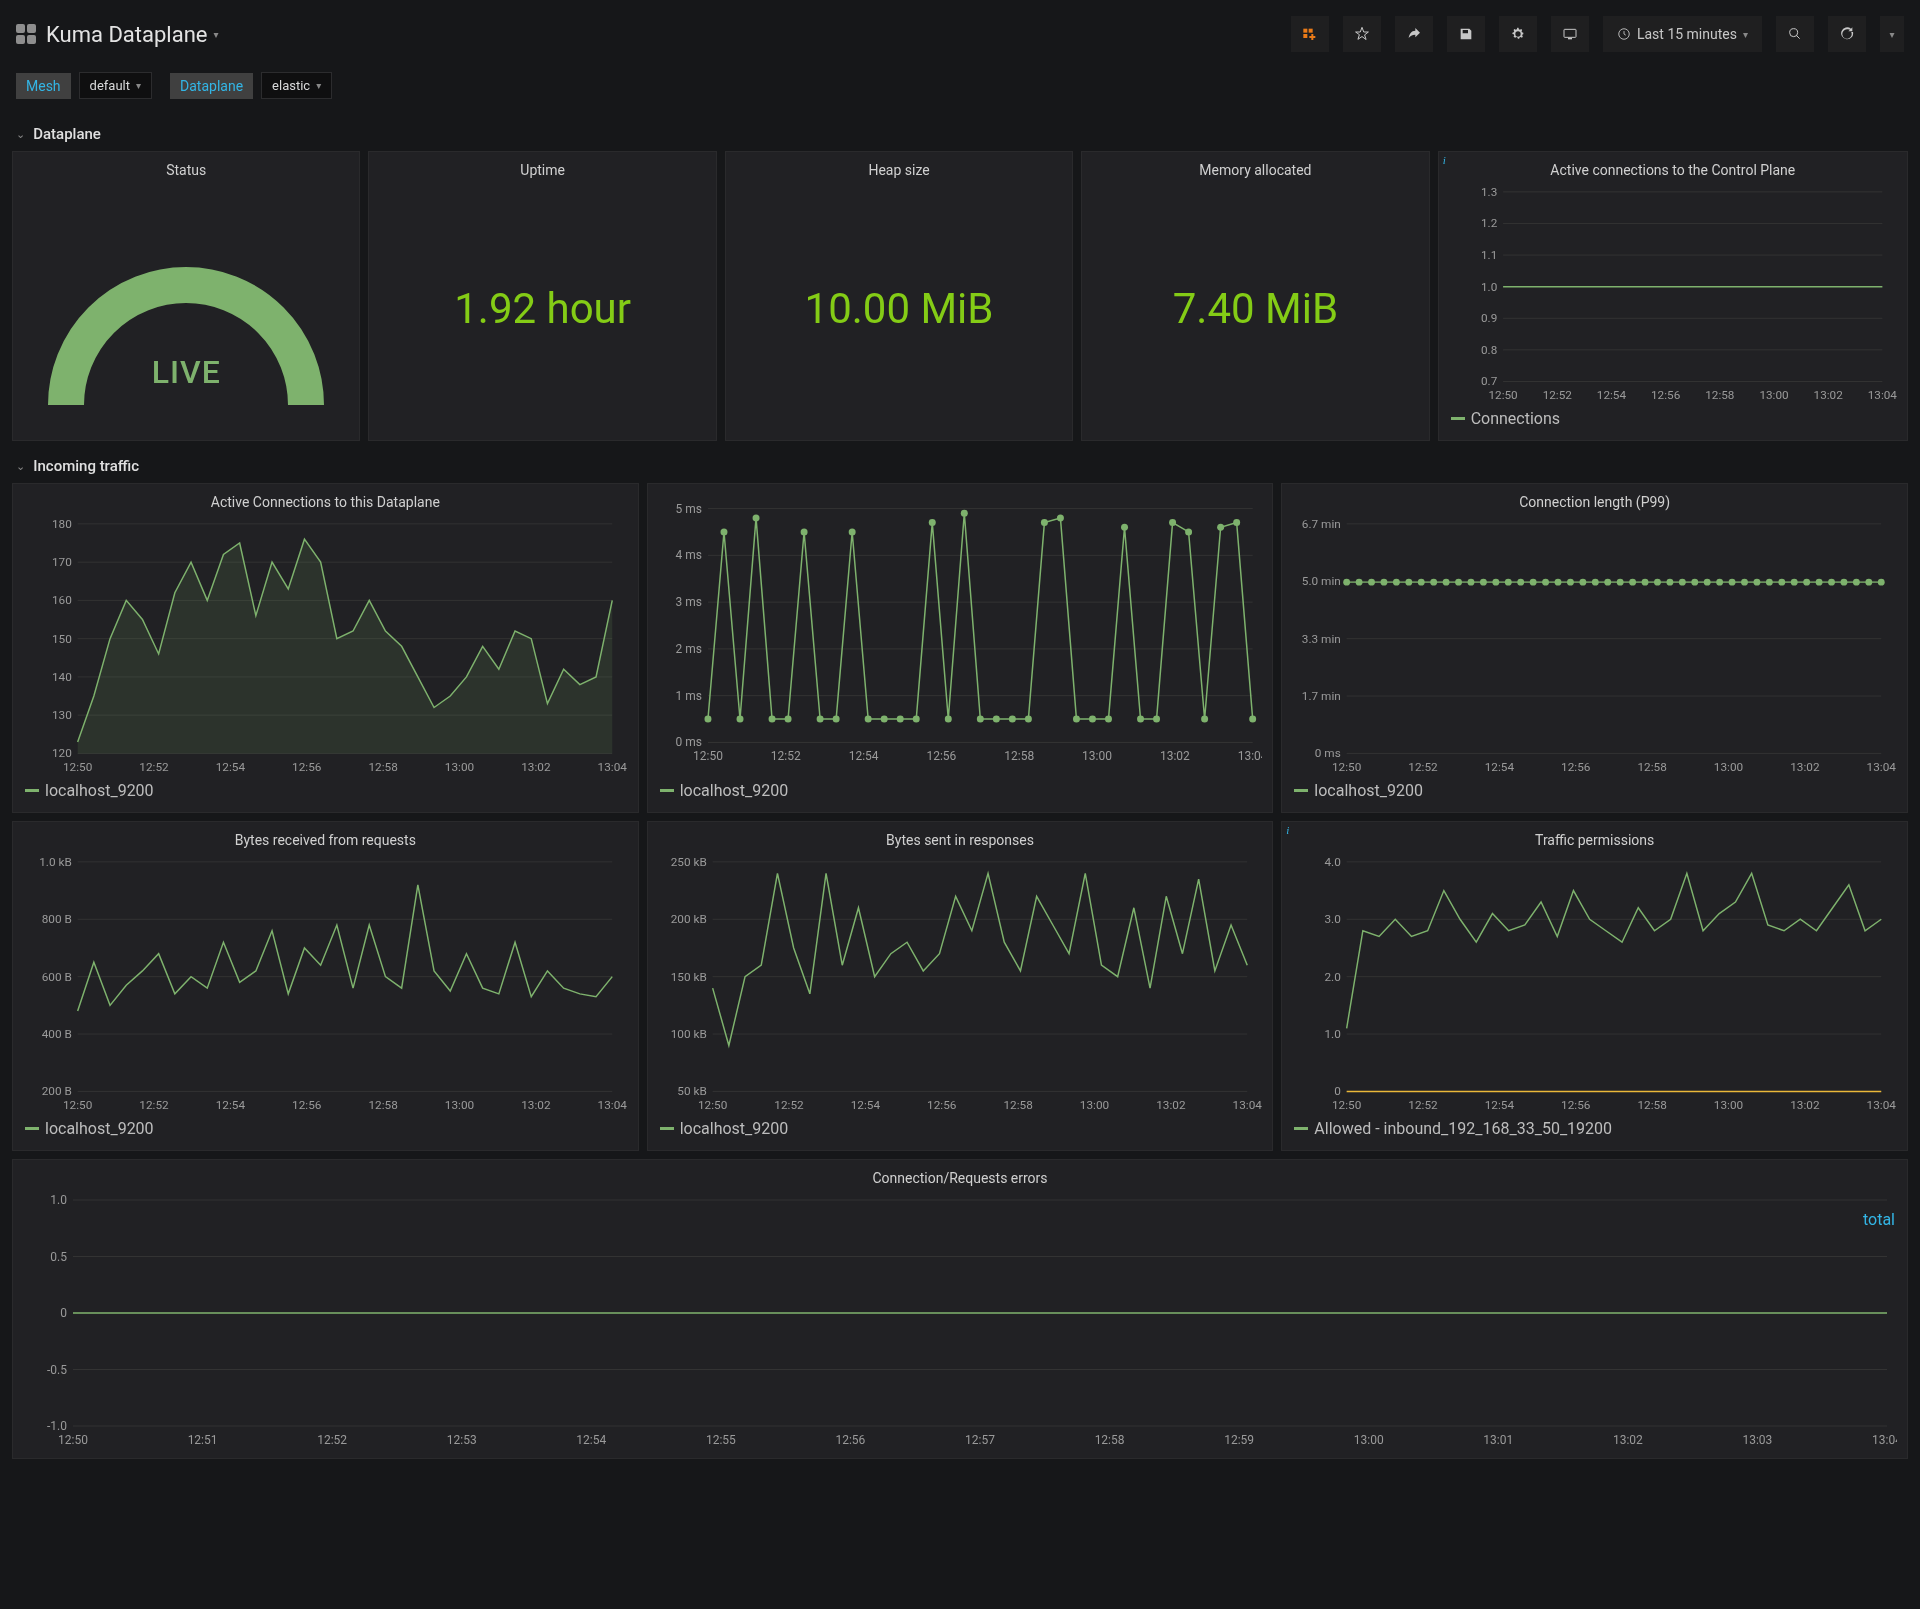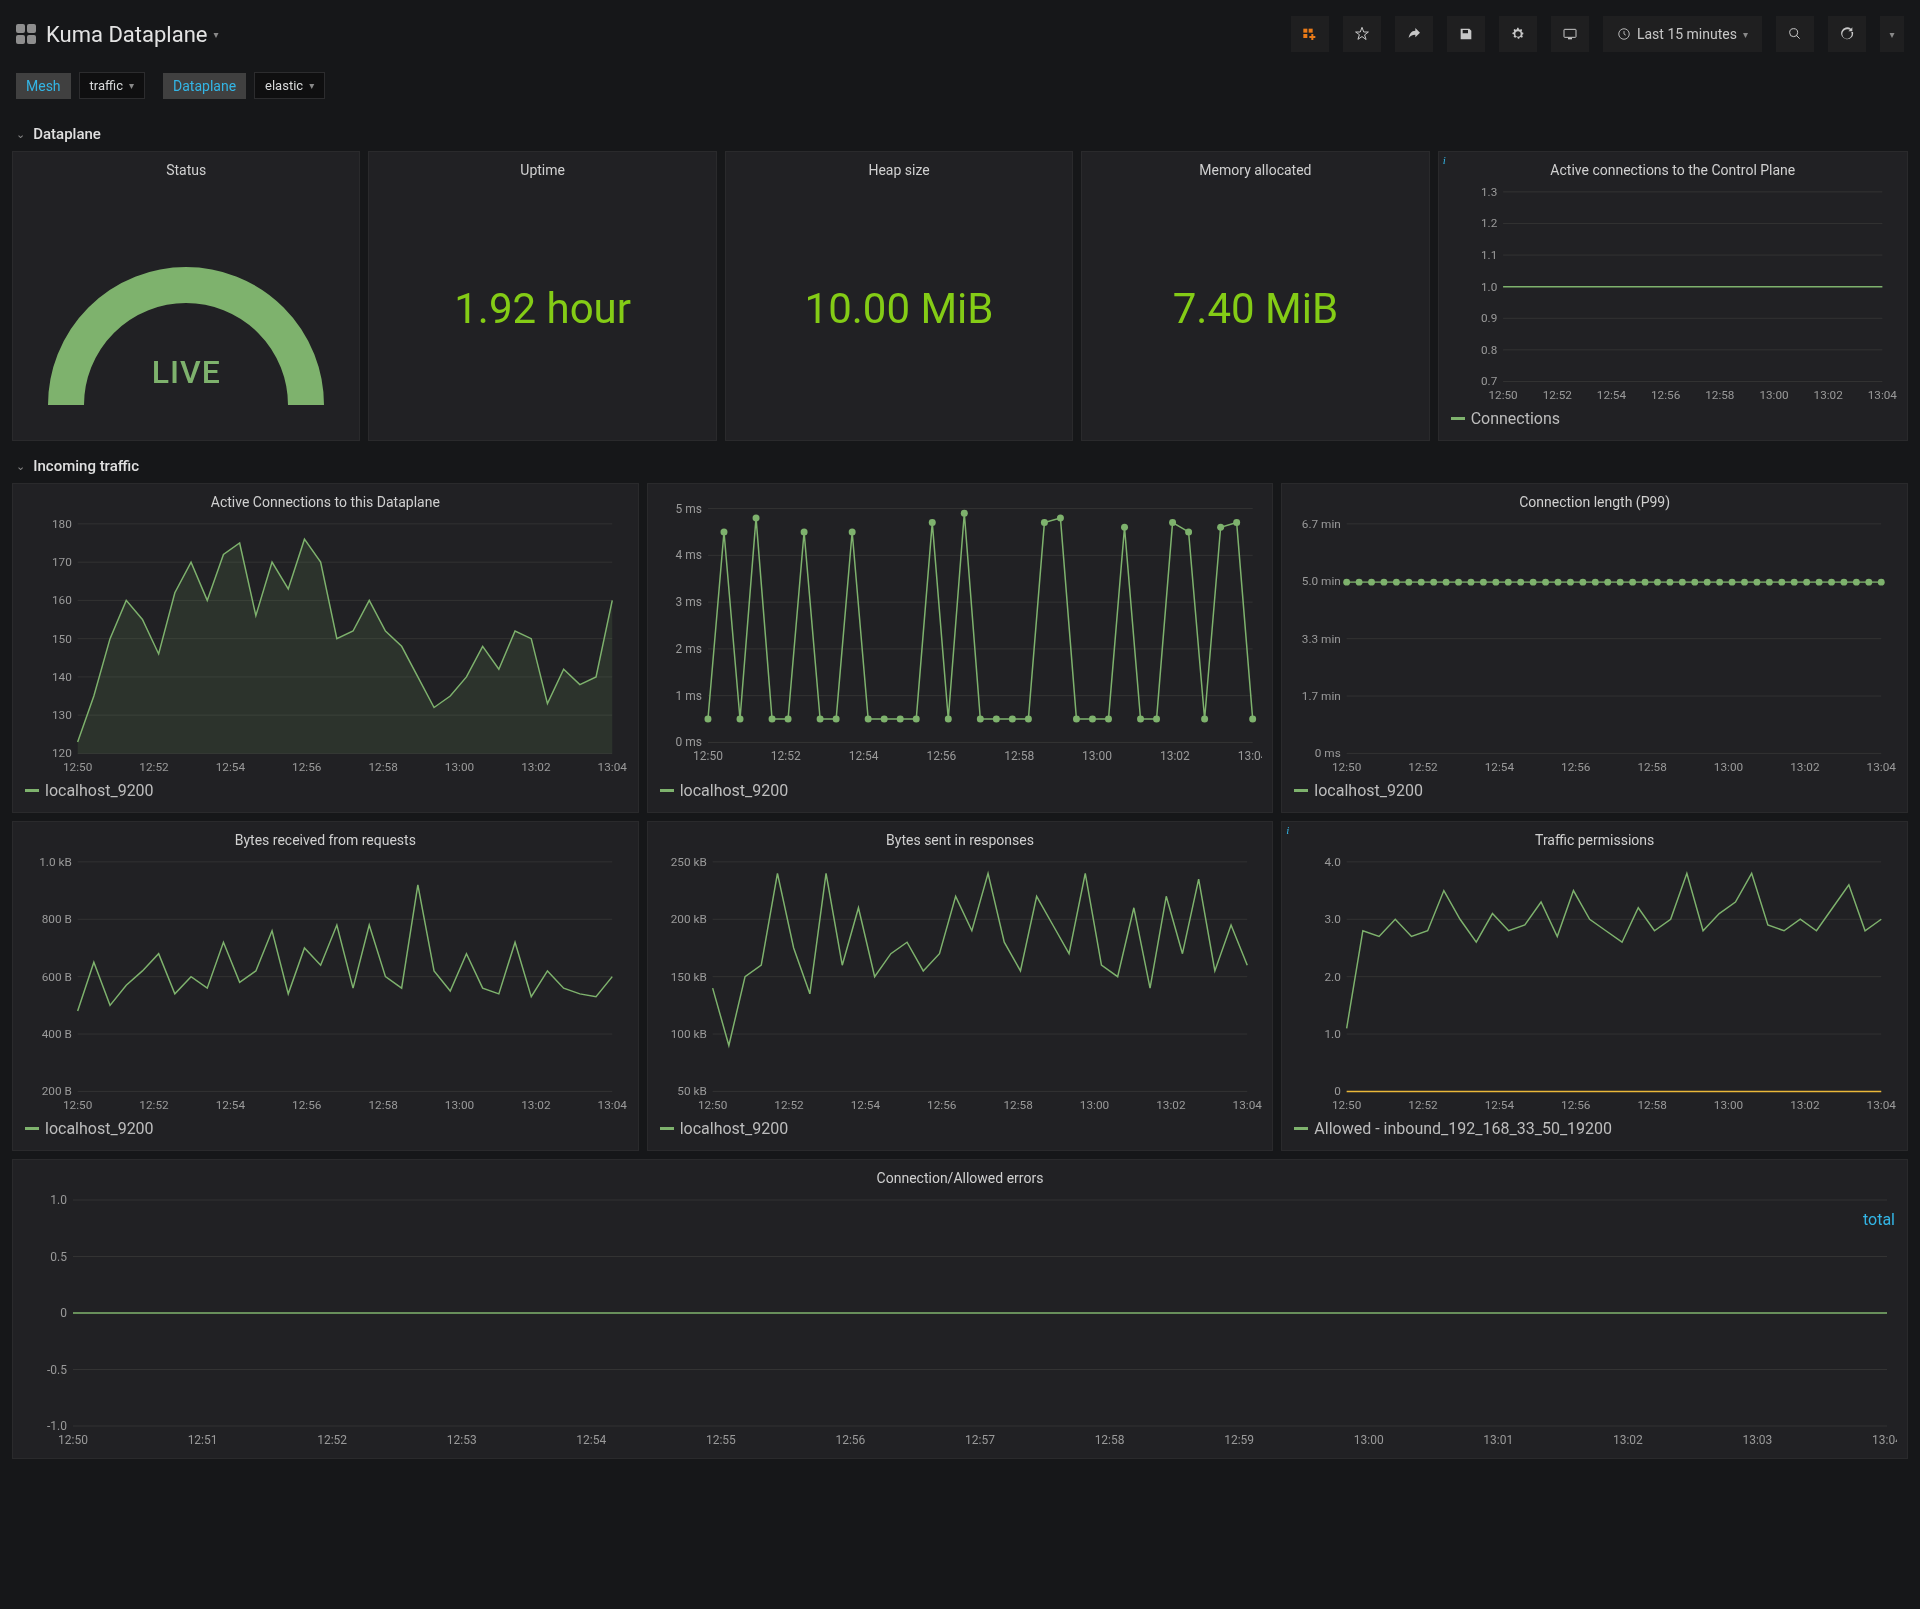--- a/index.html
+++ b/index.html
@@ -124,21 +124,21 @@
     <button class="icon-btn" style="width:24px">
         <span class="caret">▾</span>
       </button>
   </div>
 </div>
 
 <div class="var-row">
   <div class="var-group">
     <div class="var-label">Mesh</div>
     <div class="var-select">
-        <span>traffic</span>
+        <span>default</span>
         <span class="caret">▾</span>
       </div>
   </div>
   <div class="var-group">
     <div class="var-label">Dataplane</div>
     <div class="var-select">
         <span>elastic</span>
         <span class="caret">▾</span>
       </div>
   </div>
@@ -514,21 +514,21 @@
         <div class="legend-item">
           <div class="legend-swatch"></div>
           <span>Allowed - inbound_192_168_33_50_19200</span>
         </div>
       </div>
   </div>
 </div>
 
 <div class="row r4">
   <div class="panel" style="height:300px">
-    <div class="panel-title">Connection/Allowed errors</div>
+    <div class="panel-title">Connection/Requests errors</div>
     <div class="chart-area" style="height:240px">
         <svg class="plot" viewBox="0 0 1874 254">
           <text x="44" y="236" text-anchor="end" fill="#9a9a9a" font-size="12">-1.0</text>
           <text x="44" y="179.5" text-anchor="end" fill="#9a9a9a" font-size="12">-0.5</text>
           <text x="44" y="123" text-anchor="end" fill="#9a9a9a" font-size="12">0</text>
           <text x="44" y="66.5" text-anchor="end" fill="#9a9a9a" font-size="12">0.5</text>
           <text x="44" y="10" text-anchor="end" fill="#9a9a9a" font-size="12">1.0</text>
           <g class="grid">
             <line x1="50" x2="1864" y1="232" y2="232"></line>
             <line x1="50" x2="1864" y1="175.5" y2="175.5"></line>

